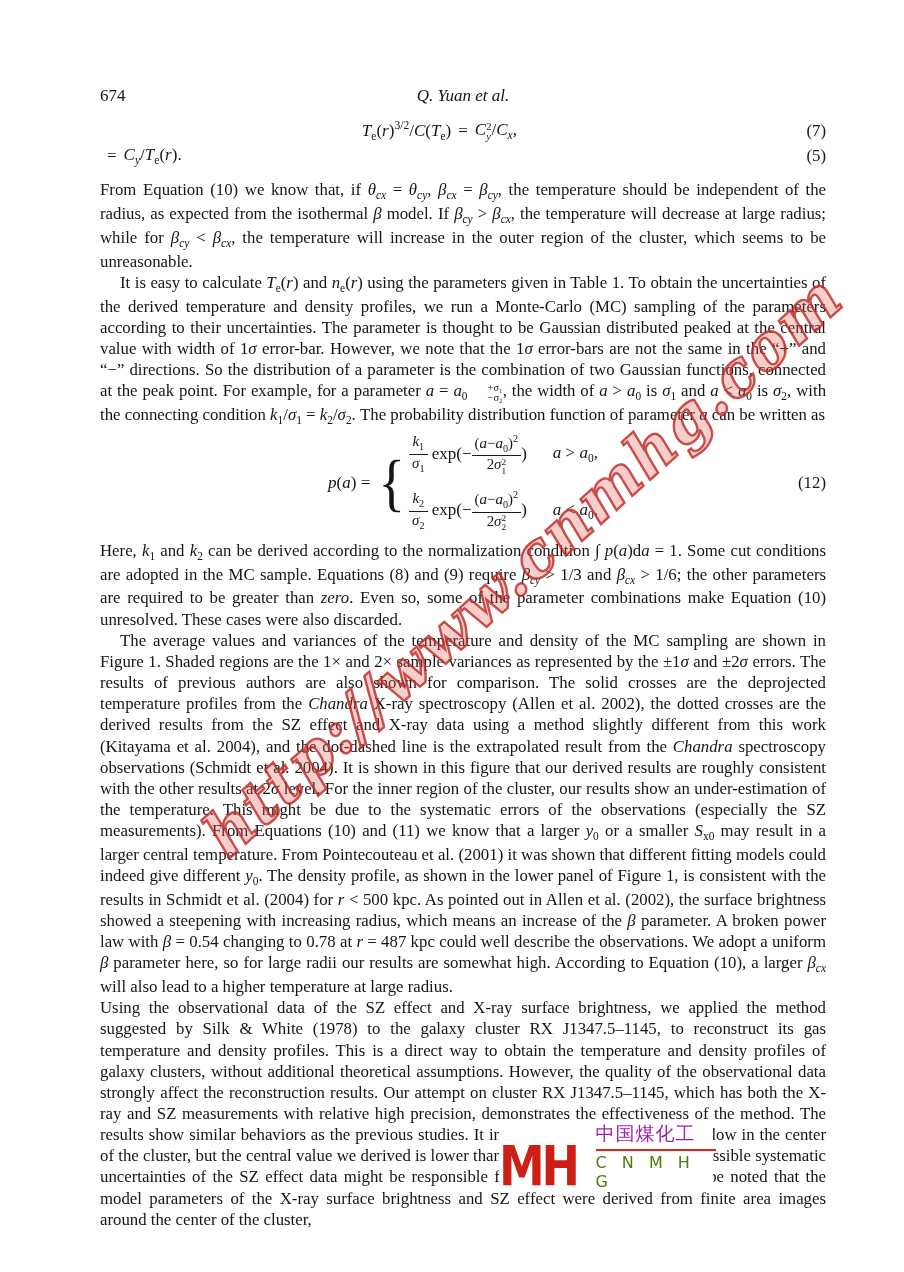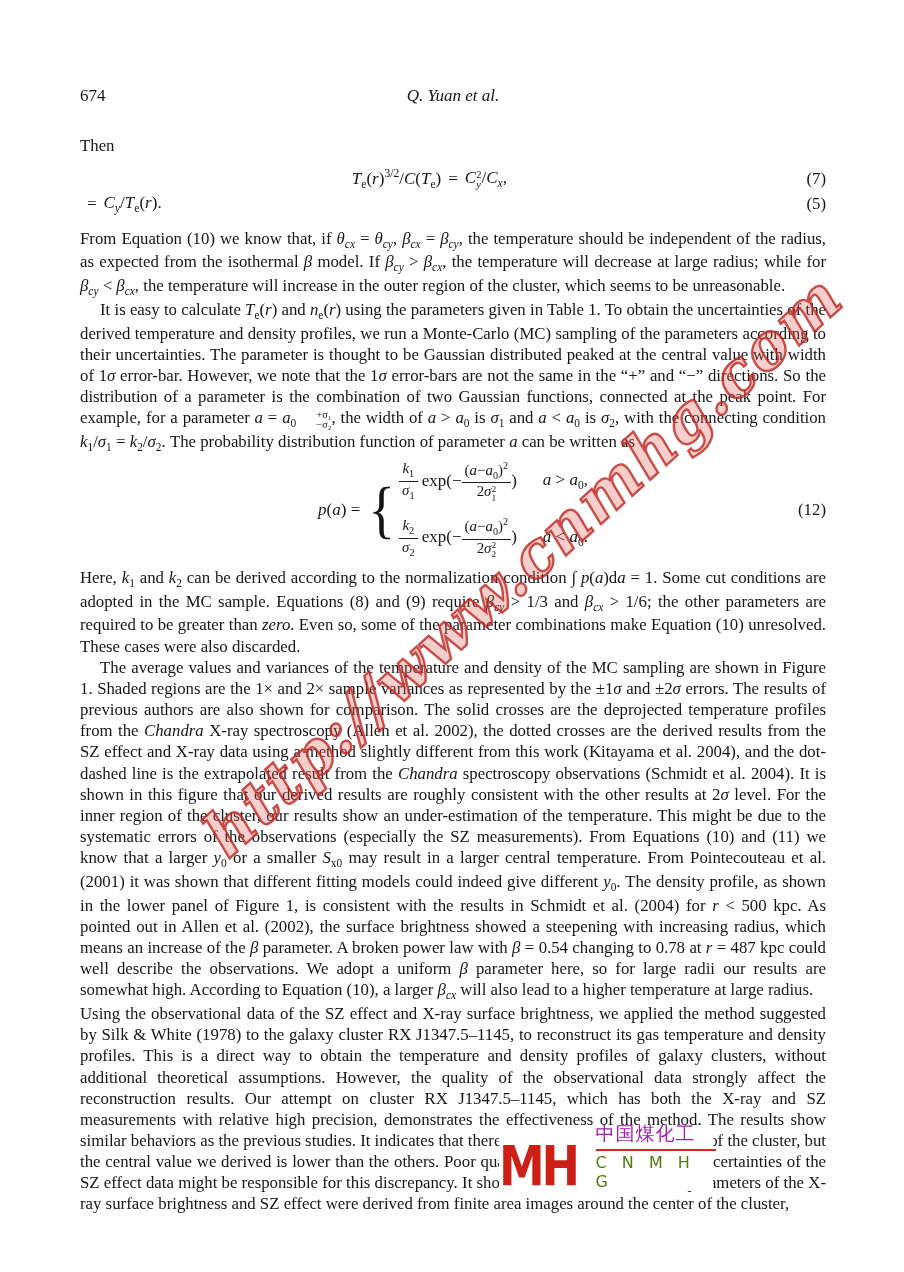--- a/index.html
+++ b/index.html
@@ -4,21 +4,21 @@
 <style>
   html,body{margin:0;padding:0;background:#e8e8e8;}
   .page{
     position:relative;
     width:904px;height:1272px;
     background:#ffffff;
     font-family:"Liberation Serif", serif;
     color:#151515;
     overflow:hidden;
     box-sizing:border-box;
-    padding:86px 78px 0 80px;
+    padding:86px 78px 0 100px;
   }
   .running-head{position:relative;height:22px;font-size:17px;}
   .pageno{position:absolute;left:0;top:0;}
   .rh{display:block;text-align:center;font-style:italic;}
   p{margin:0;font-size:16.8px;line-height:1.26;}
   .just{text-align:justify;}
   .indent{text-indent:20px;}
   .then{margin-top:27px;}
   
   .eqgroup{margin:11px 0 12px 0;}
@@ -69,21 +69,20 @@
 </head>
 <body>
 
 <div class="page">
 
   <header class="running-head">
     <span class="pageno">674</span>
     <span class="rh">Q. Yuan et al.</span>
   </header>
 
-  <p class="then">Then</p>
 
   <div class="eqgroup">
     <div class="eqrow">
       <span class="lhs"><i>T</i><sub>e</sub>(<i>r</i>)<sup>3/2</sup>/<i>C</i>(<i>T</i><sub>e</sub>)</span>
       <span class="eqs">=</span>
       <span class="rhs"><i>C</i><span class="ss"><span>2</span><span><i>y</i></span></span>/<i>C<sub>x</sub></i>,</span>
       <span class="eqnum">(7)</span>
     </div>
     <div class="eqrow">
       <span class="eqs">=</span>

